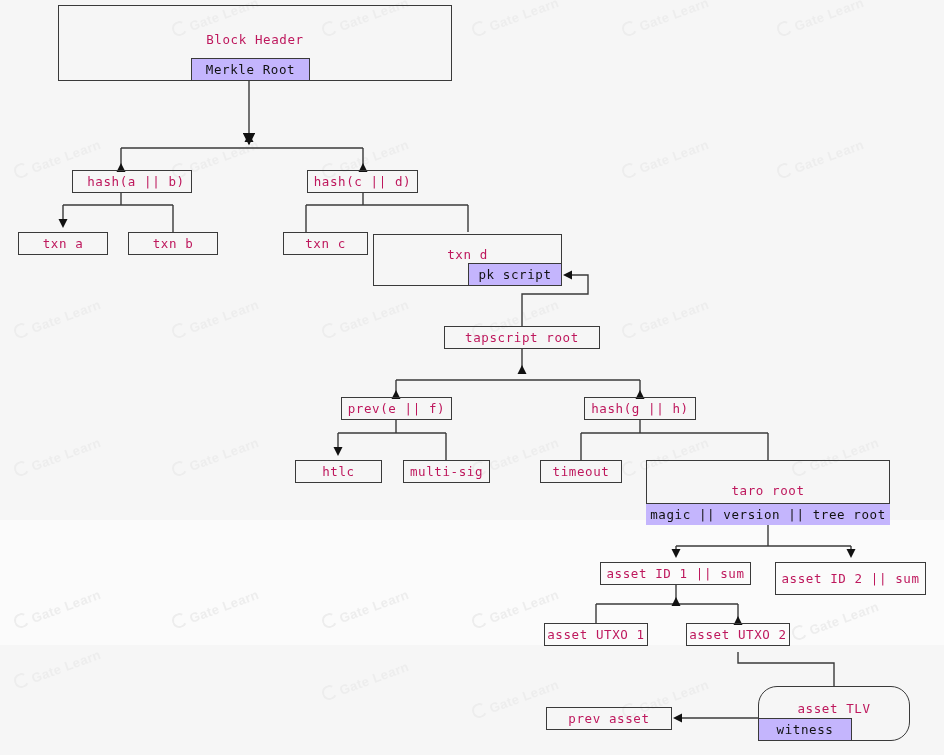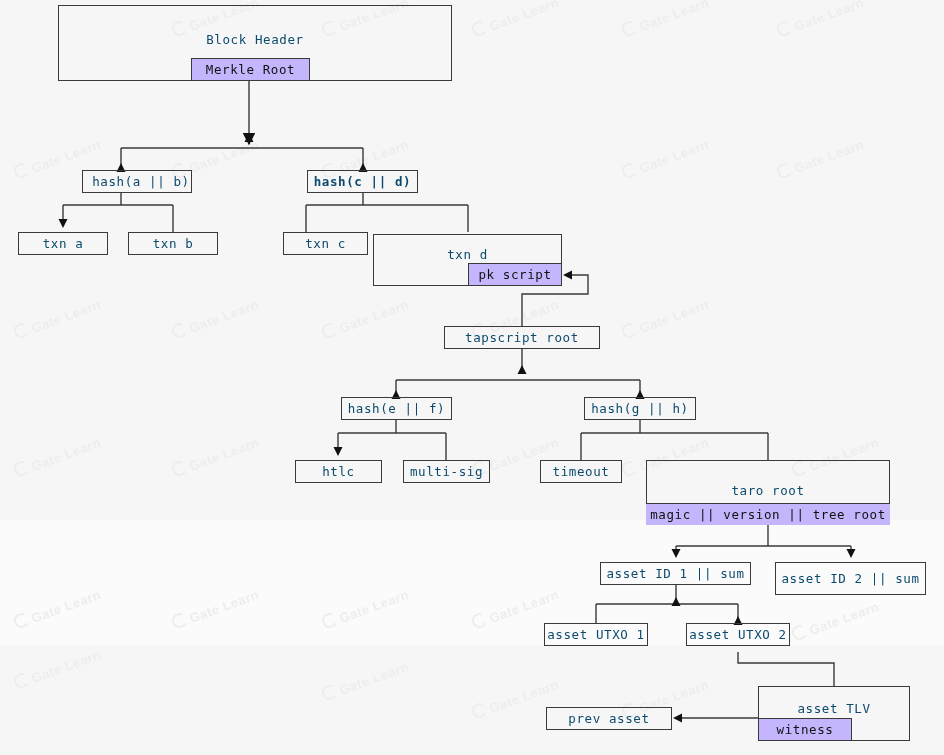--- a/index.html
+++ b/index.html
@@ -55,21 +55,21 @@
   }
   .box {
     position: absolute;
     box-sizing: border-box;
     border: 1.4px solid #3a3a3a;
     background: transparent;
     display: flex;
     align-items: center;
     justify-content: center;
     font-size: 12.5px;
-    color: #0c4a6e;
+    color: #be185d;
     letter-spacing: .6px;
     white-space: nowrap;
     z-index: 3;
   }
   .box.container {
     align-items: flex-start;
     justify-content: center;
     background: transparent;
   }
   .box.container > .ctitle {
@@ -212,24 +212,24 @@
     </g>
   </svg>
 
   <div class="box container" style="left:58px; top:5px; width:394px; height:76px;">
     <span class="ctitle" style="top:26px;">Block Header</span>
   </div>
   <div class="sub" style="left:191px; top:58px; width:119px; height:23px;">
     <span>Merkle Root</span>
   </div>
 
-  <div class="box" style="left:82px; top:170px; width:110px; height:23px;padding-left:8px;">
+  <div class="box" style="left:72px; top:170px; width:120px; height:23px;padding-left:8px;">
     <span>hash(a || b)</span>
   </div>
-  <div class="box" style="left:307px; top:170px; width:111px; height:23px;font-weight:bold;">
+  <div class="box" style="left:307px; top:170px; width:111px; height:23px;">
     <span>hash(c || d)</span>
   </div>
 
   <div class="box" style="left:18px; top:232px; width:90px; height:23px;">
     <span>txn a</span>
   </div>
   <div class="box" style="left:128px; top:232px; width:90px; height:23px;">
     <span>txn b</span>
   </div>
   <div class="box" style="left:283px; top:232px; width:85px; height:23px;">
@@ -240,21 +240,21 @@
   </div>
   <div class="sub" style="left:468px; top:263px; width:94px; height:23px;">
     <span>pk script</span>
   </div>
 
   <div class="box" style="left:444px; top:326px; width:156px; height:23px;">
     <span>tapscript root</span>
   </div>
 
   <div class="box" style="left:341px; top:397px; width:111px; height:23px;">
-    <span>hash(e || f)</span>
+    <span>prev(e || f)</span>
   </div>
   <div class="box" style="left:584px; top:397px; width:112px; height:23px;">
     <span>hash(g || h)</span>
   </div>
 
   <div class="box" style="left:295px; top:460px; width:87px; height:23px;">
     <span>htlc</span>
   </div>
   <div class="box" style="left:403px; top:460px; width:87px; height:23px;">
     <span>multi-sig</span>
@@ -277,21 +277,21 @@
     <span>asset ID 2 || sum</span>
   </div>
 
   <div class="box" style="left:544px; top:623px; width:104px; height:23px;">
     <span>asset UTXO 1</span>
   </div>
   <div class="box" style="left:686px; top:623px; width:104px; height:23px;">
     <span>asset UTXO 2</span>
   </div>
 
-  <div class="box container" style="left:758px; top:686px; width:152px; height:55px;">
+  <div class="box container" style="left:758px; top:686px; width:152px; height:55px;border-radius:19px;">
     <span class="ctitle" style="top:14px;">asset TLV</span>
   </div>
   <div class="sub" style="left:758px; top:718px; width:94px; height:23px;">
     <span>witness</span>
   </div>
   <div class="box" style="left:546px; top:707px; width:126px; height:23px;">
     <span>prev asset</span>
   </div>
 
 </div>

